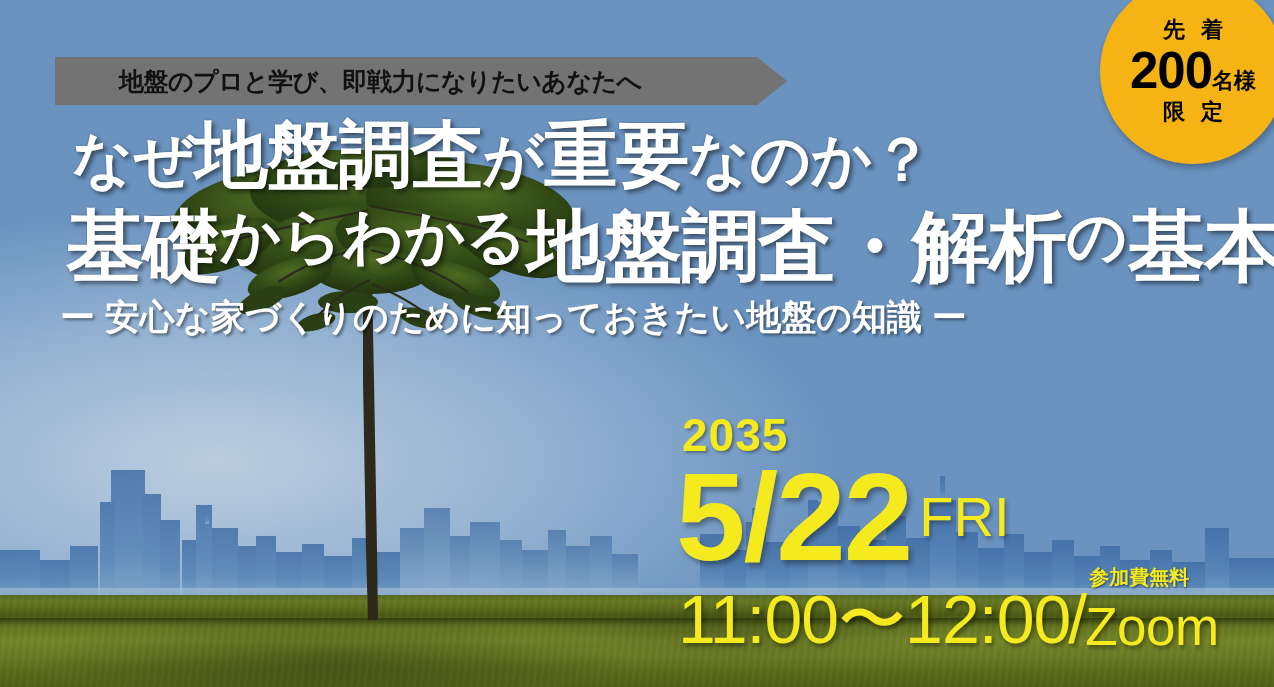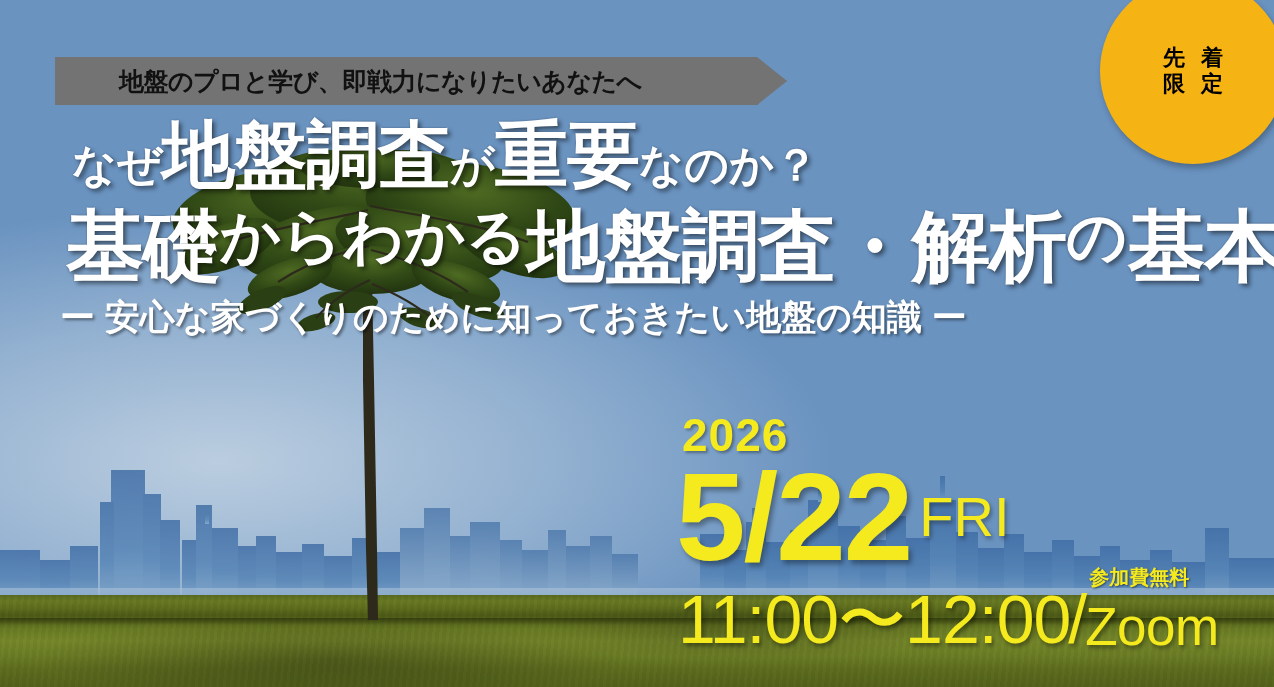--- a/index.html
+++ b/index.html
@@ -208,21 +208,21 @@
       0 0 2px rgba(0,0,0,0.30);
   }
   .hl1 {
     padding-left: 72px;
     font-size: 55px;
     font-weight: bold;
     display: flex;
     align-items: baseline;
   }
   .hl1 .big   { font-size: 73px; font-weight: bold; letter-spacing: -1px; }
-  .hl1 .small { font-size: 44px; font-weight: bold; }
+  .hl1 .small { font-size: 60px; font-weight: bold; }
 
   .hl2 {
     margin-top: 16px;
     padding-left: 66px;
     font-size: 60px;
     font-weight: bold;
     display: flex;
     align-items: flex-start;
   }
   .hl2 .big   { font-size: 78px; font-weight: bold; letter-spacing: -1px; }
@@ -450,20 +450,24 @@
       </svg>
     </div>
   </div>
 
   <div class="ribbon">
     <span class="ribbon-text">地盤のプロと学び、即戦力になりたいあなたへ</span>
   </div>
 
   <div class="badge">
     <div class="badge-top">先 着</div>
+    <div class="badge-mid">
+      <span class="badge-num">200</span>
+      <span class="badge-unit">名様</span>
+    </div>
     <div class="badge-bot">限 定</div>
   </div>
 
   <div class="headline-wrap">
     <div class="hl hl1">
       <span class="small">なぜ</span>
       <span class="big">地盤調査</span>
       <span class="small">が</span>
       <span class="big">重要</span>
       <span class="small">なのか？</span>
@@ -472,21 +476,21 @@
       <span class="big">基礎</span>
       <span class="small">からわかる</span>
       <span class="big">地盤調査・解析</span>
       <span class="small">の</span>
       <span class="big">基本</span>
     </div>
     <div class="hl hl3">ー 安心な家づくりのために知っておきたい地盤の知識 ー</div>
   </div>
 
   <div class="dateblock">
-    <div class="year">2026</div>
+    <div class="year">2035</div>
     <div class="daterow">
       <span class="bigdate">5/22</span>
       <span class="dow">FRI</span>
     </div>
     <div class="timerow">
       <span class="time">11:00〜12:00</span>
       <span class="slash">/</span>
       <span class="platform-wrap">
         <span class="free-note">参加費無料</span>
         <span class="platform">Zoom</span>

